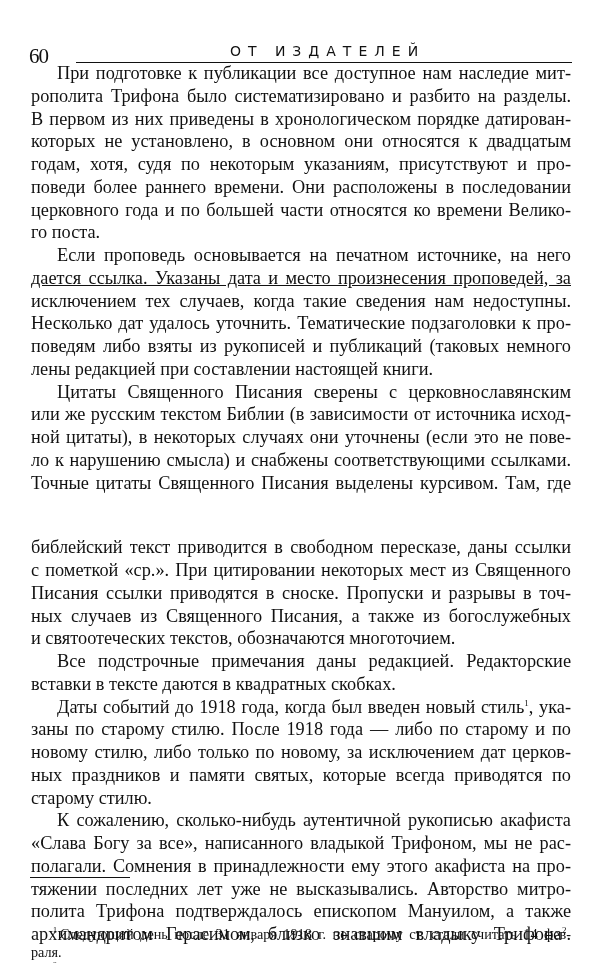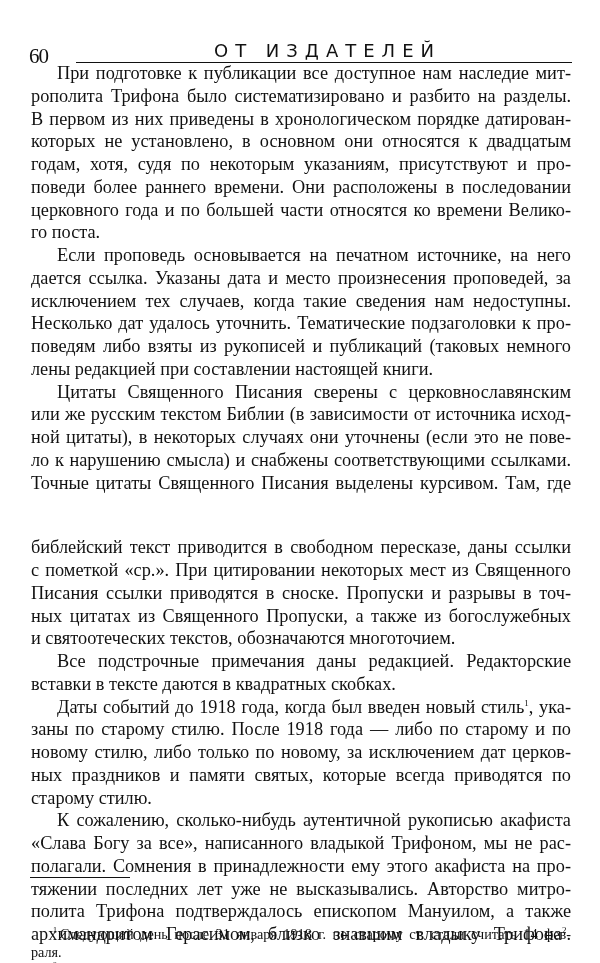--- a/index.html
+++ b/index.html
@@ -2,21 +2,21 @@
 <html><head>
 <meta charset="utf-8">
 <style>
   html, body { margin: 0; padding: 0; background: #ffffff; }
   body { width: 600px; height: 963px; position: relative; overflow: hidden;
          font-family: "Liberation Serif", "DejaVu Serif", serif; color: #111; }
   .running-head { position: absolute; left: 29px; top: 22px; width: 543px; height: 26px; margin-top: 20px; }
   .page-number { position: absolute; left: 0; top: 2px; font-size: 21px; letter-spacing: -1px; line-height: 24px; }
   .head-rule { position: absolute; left: 47px; right: 0; top: 20px; border-top: 1.6px solid #111; }
   .head-title { position: absolute; left: 47px; right: 0; top: 0px; text-align: center;
-                font-family: "DejaVu Sans", sans-serif; font-size: 18px; letter-spacing: 7px;
+                font-family: "DejaVu Sans", sans-serif; font-size: 14px; letter-spacing: 7px;
                 line-height: 18px; padding-left: 7px; }
   .body-text { position: absolute; left: 31px; top: 62px; width: 540px; font-size: 18.3px; }
   .line { display: block; height: 22.75px; line-height: 22.75px; white-space: nowrap;
           text-align: justify; text-align-last: justify; overflow: visible; }
   .line.last { text-align-last: left; }
   .line.indent { padding-left: 26px; }
   sup { font-size: 9px; line-height: 0; vertical-align: 7px; }
   .fn-rule { position: absolute; left: 30px; top: 877px; width: 100px; border-top: 1.3px solid #111; }
   .footnotes { position: absolute; left: 31px; top: 926px; width: 540px; font-size: 14.2px; }
   .fn-line { display: block; height: 17.5px; line-height: 17.5px; white-space: nowrap;
@@ -37,34 +37,34 @@
 <div class="body-text" id="body-text">
     <span class="line indent" style="width: 514px; white-space: normal;"><span>При подготовке к публикации все доступное нам наследие мит-</span></span>
     <span class="line" style="width: 540px; white-space: normal;"><span>рополита Трифона было систематизировано и разбито на разделы.</span></span>
     <span class="line" style="width: 540px; white-space: normal;"><span>В первом из них приведены в хронологическом порядке датирован-</span></span>
     <span class="line" style="width: 540px; white-space: normal;"><span>которых не установлено, в основном они относятся к двадцатым</span></span>
     <span class="line" style="width: 540px; white-space: normal;"><span>годам, хотя, судя по некоторым указаниям, присутствуют и про-</span></span>
     <span class="line" style="width: 540px; white-space: normal;"><span>поведи более раннего времени. Они расположены в последовании</span></span>
     <span class="line" style="width: 540px; white-space: normal;"><span>церковного года и по большей части относятся ко времени Велико-</span></span>
     <span class="line last" style="width: 540px; white-space: normal;"><span>го поста.</span></span>
     <span class="line indent" style="width: 514px; white-space: normal;"><span>Если проповедь основывается на печатном источнике, на него</span></span>
-    <span class="line" style="width: 540px; white-space: normal;"><span>дается ссылка. Указаны дата и место произнесения проповедей, за</span></span>
+    <span class="line" style="width: 540px; white-space: normal; text-decoration: underline;"><span>дается ссылка. Указаны дата и место произнесения проповедей, за</span></span>
     <span class="line" style="width: 540px; white-space: normal;"><span>исключением тех случаев, когда такие сведения нам недоступны.</span></span>
     <span class="line" style="width: 540px; white-space: normal;"><span>Несколько дат удалось уточнить. Тематические подзаголовки к про-</span></span>
     <span class="line" style="width: 540px; white-space: normal;"><span>поведям либо взяты из рукописей и публикаций (таковых немного</span></span>
     <span class="line last" style="width: 540px; white-space: normal;"><span>лены редакцией при составлении настоящей книги.</span></span>
     <span class="line indent" style="width: 514px; white-space: normal;"><span>Цитаты Священного Писания сверены с церковнославянским</span></span>
     <span class="line" style="width: 540px; white-space: normal;"><span>или же русским текстом Библии (в зависимости от источника исход-</span></span>
     <span class="line" style="width: 540px; white-space: normal;"><span>ной цитаты), в некоторых случаях они уточнены (если это не пове-</span></span>
     <span class="line" style="width: 540px; white-space: normal;"><span>ло к нарушению смысла) и снабжены соответствующими ссылками.</span></span>
     <span class="line" style="width: 540px; white-space: normal;"><span>Точные цитаты Священного Писания выделены курсивом. Там, где</span></span>
     <span class="line" style="width: 540px; white-space: normal; margin-top: 42px;"><span>библейский текст приводится в свободном пересказе, даны ссылки</span></span>
     <span class="line" style="width: 540px; white-space: normal;"><span>с пометкой «ср.». При цитировании некоторых мест из Священного</span></span>
     <span class="line" style="width: 540px; white-space: normal;"><span>Писания ссылки приводятся в сноске. Пропуски и разрывы в точ-</span></span>
-    <span class="line" style="width: 540px; white-space: normal;"><span>ных цитатах из Священного Пропуски, а также из богослужебных</span></span>
+    <span class="line" style="width: 540px; white-space: normal;"><span>ных случаев из Священного Писания, а также из богослужебных</span></span>
     <span class="line last" style="width: 540px; white-space: normal;"><span>и святоотеческих текстов, обозначаются многоточием.</span></span>
     <span class="line indent" style="width: 514px; white-space: normal;"><span>Все подстрочные примечания даны редакцией. Редакторские</span></span>
     <span class="line last" style="width: 540px; white-space: normal;"><span>вставки в тексте даются в квадратных скобках.</span></span>
     <span class="line indent" style="width: 514px; white-space: normal;"><span>Даты событий до 1918 года, когда был введен новый стиль</span><sup>1</sup><span>, ука-</span></span>
     <span class="line" style="width: 540px; white-space: normal;"><span>заны по старому стилю. После 1918 года — либо по старому и по</span></span>
     <span class="line" style="width: 540px; white-space: normal;"><span>новому стилю, либо только по новому, за исключением дат церков-</span></span>
     <span class="line" style="width: 540px; white-space: normal;"><span>ных праздников и памяти святых, которые всегда приводятся по</span></span>
     <span class="line last" style="width: 540px; white-space: normal;"><span>старому стилю.</span></span>
     <span class="line indent" style="width: 514px; white-space: normal;"><span>К сожалению, сколько-нибудь аутентичной рукописью акафиста</span></span>
     <span class="line" style="width: 540px; white-space: normal;"><span>«Слава Богу за все», написанного владыкой Трифоном, мы не рас-</span></span>

